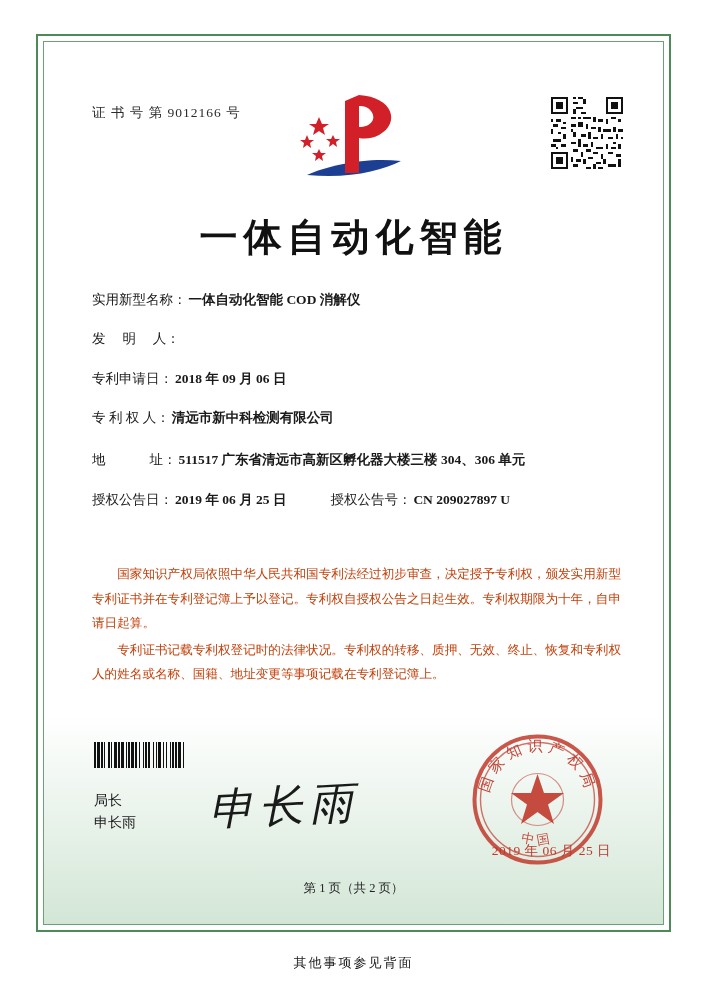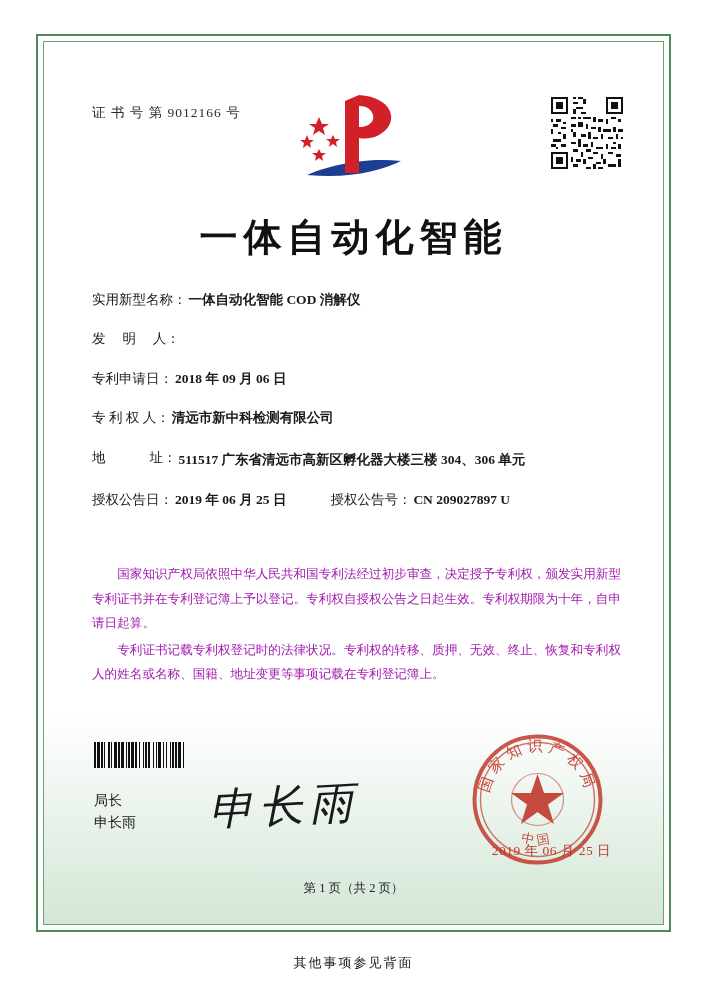--- a/index.html
+++ b/index.html
@@ -108,21 +108,21 @@
   .fields {
     position: absolute;
     left: 48px;
     right: 40px;
     top: 248px;
     font-size: 13.5px;
     color: #1a1a1a;
   }
   .field-row {
     display: flex;
-    align-items: flex-start;
+    align-items: flex-end;
     margin-bottom: 18.5px;
     line-height: 1.55;
   }
   .field-label {
     flex: 0 0 auto;
     white-space: pre;
     color: #1a1a1a;
   }
   .field-value {
     flex: 1 1 auto;
@@ -141,21 +141,21 @@
     line-height: 1.75;
   }
 
   
   .paras {
     position: absolute;
     left: 48px;
     right: 42px;
     top: 520px;
     font-size: 12.6px;
-    color: #a21caf;
+    color: #c2410c;
     line-height: 1.95;
     text-align: justify;
     font-family: "Liberation Serif", serif;
   }
   .paras p {
     margin: 0 0 2px 0;
     text-indent: 2em;
   }
 
   

